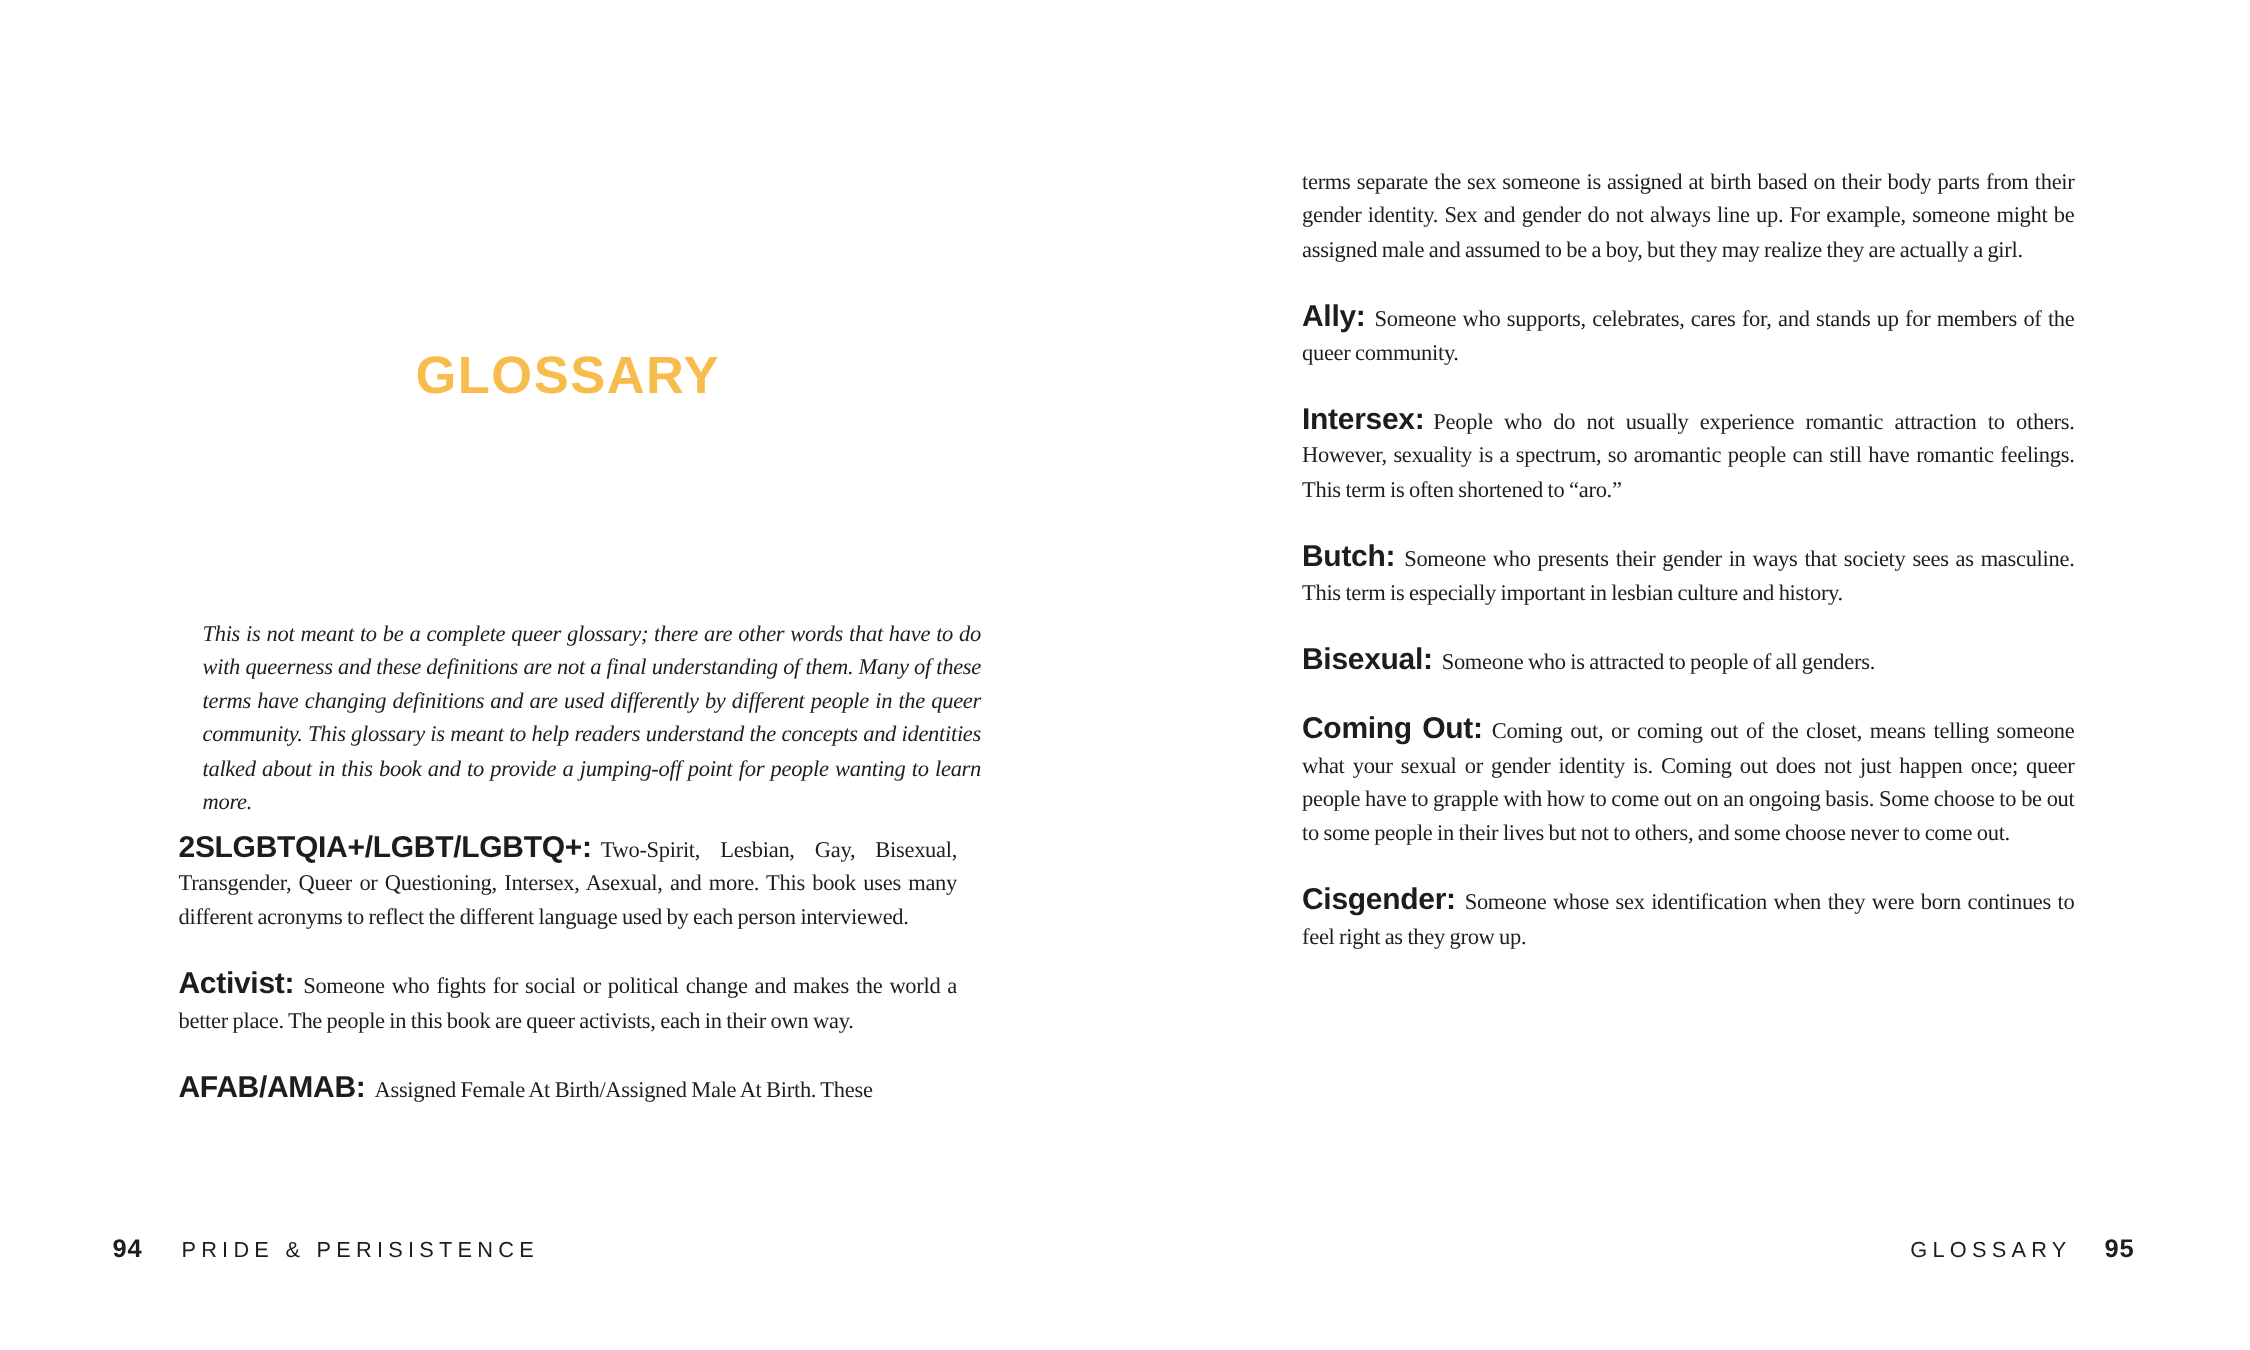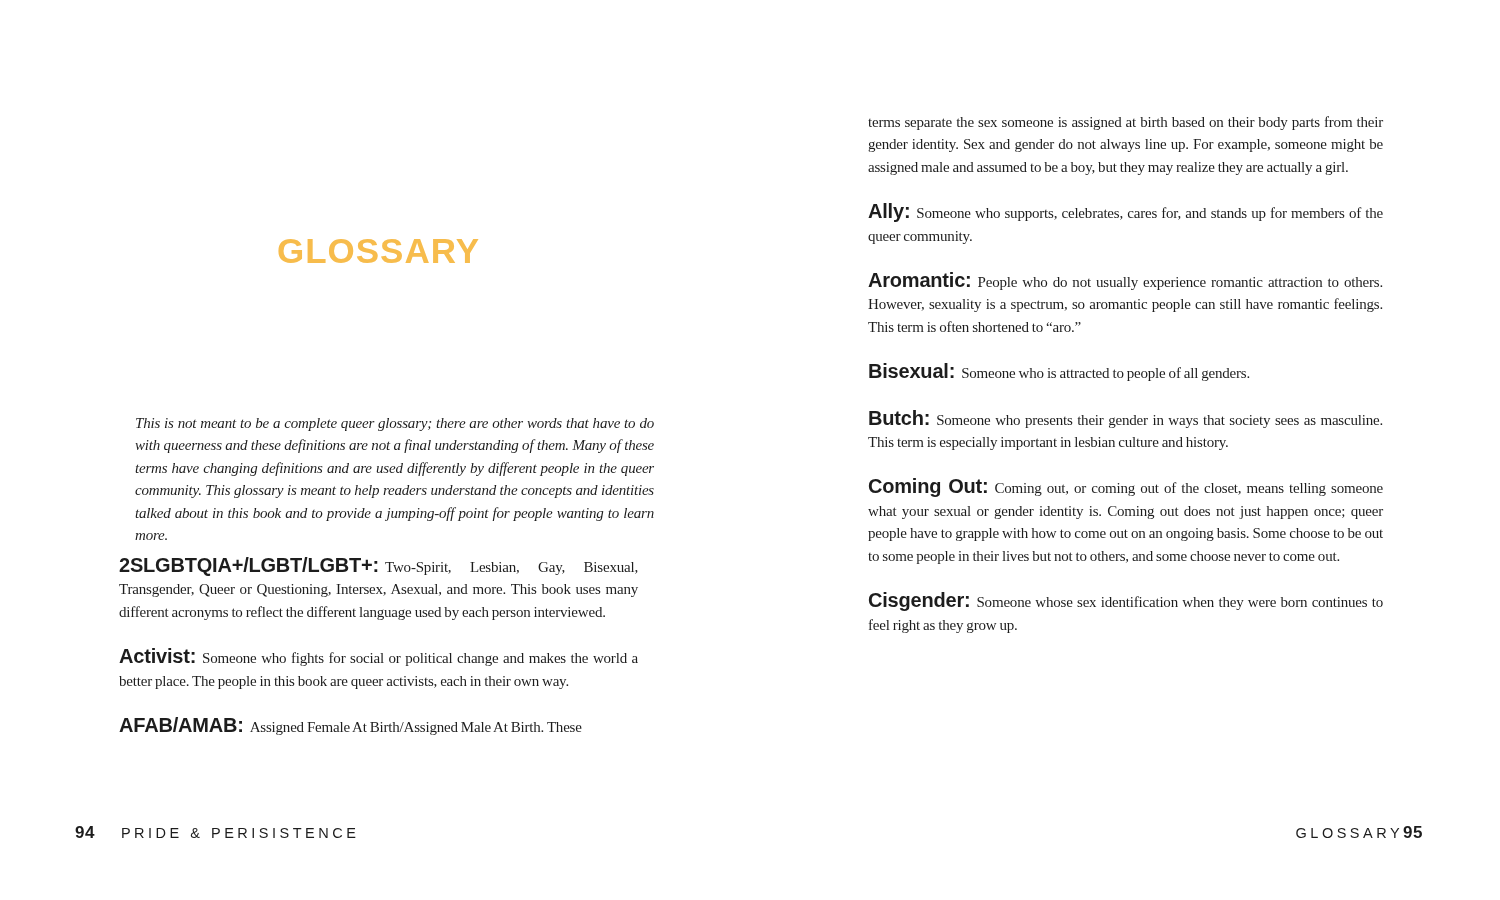--- a/index.html
+++ b/index.html
@@ -53,50 +53,50 @@
     position: absolute; top: 823px;
     font-family: "Liberation Sans", sans-serif;
     white-space: nowrap;
     text-align: center;
   }
   .footer-left  { left: 75px; }
   .footer-right { right: 77px; text-align: right; }
   .pagenum { font-weight: bold; font-size: 17px; letter-spacing: 0.5px; }
   .runhead { font-size: 14.5px; letter-spacing: 3.5px; }
   .footer-left  .runhead { margin-left: 26px; }
-  .footer-right .pagenum { }
+  .footer-right .pagenum { margin-left: 22px; }
 </style>
 </head>
 <body>
 
 <main class="spread">
 
   <section>
     <h1 class="page-title">GLOSSARY</h1>
 
     <p class="intro">This is not meant to be a complete queer glossary; there are other words that have to do with queerness and these definitions are not a final understanding of them. Many of these terms have changing definitions and are used differently by different people in the queer community. This glossary is meant to help readers understand the concepts and identities talked about in this book and to provide a jumping-off point for people wanting to learn more.</p>
 
     <div class="col col-left">
-      <p class="para"><span class="term">2SLGBTQIA+/LGBT/LGBT+:</span><span>Two-Spirit, Lesbian, Gay, Bisexual, Transgender, Queer or Questioning, Intersex, Asexual, and more. This book uses many different acronyms to reflect the different language used by each person interviewed.</span></p>
+      <p class="para"><span class="term">2SLGBTQIA+/LGBT/LGBTQ+:</span><span>Two-Spirit, Lesbian, Gay, Bisexual, Transgender, Queer or Questioning, Intersex, Asexual, and more. This book uses many different acronyms to reflect the different language used by each person interviewed.</span></p>
       <p class="para"><span class="term">Activist:</span><span>Someone who fights for social or political change and makes the world a better place. The people in this book are queer activists, each in their own way.</span></p>
       <p class="para"><span class="term">AFAB/AMAB:</span><span>Assigned Female At Birth/Assigned Male At Birth. These</span></p>
     </div>
 
     <footer class="footer footer-left">
       <span class="pagenum">94</span><span class="runhead">PRIDE &amp; PERISISTENCE</span>
     </footer>
   </section>
 
   <section>
     <div class="col col-right">
       <p class="para">terms separate the sex someone is assigned at birth based on their body parts from their gender identity. Sex and gender do not always line up. For example, someone might be assigned male and assumed to be a boy, but they may realize they are actually a girl.</p>
       <p class="para"><span class="term">Ally:</span><span>Someone who supports, celebrates, cares for, and stands up for members of the queer community.</span></p>
-      <p class="para"><span class="term">Aromantic:</span><span>People who do not usually experience romantic attraction to others. However, sexuality is a spectrum, so aromantic people can still have romantic feelings. This term is often shortened to “aro.”</span></p>
+      <p class="para"><span class="term">Intersex:</span><span>People who do not usually experience romantic attraction to others. However, sexuality is a spectrum, so aromantic people can still have romantic feelings. This term is often shortened to “aro.”</span></p>
+      <p class="para"><span class="term">Butch:</span><span>Someone who presents their gender in ways that society sees as masculine. This term is especially important in lesbian culture and history.</span></p>
       <p class="para"><span class="term">Bisexual:</span><span>Someone who is attracted to people of all genders.</span></p>
-      <p class="para"><span class="term">Butch:</span><span>Someone who presents their gender in ways that society sees as masculine. This term is especially important in lesbian culture and history.</span></p>
       <p class="para"><span class="term">Coming Out:</span><span>Coming out, or coming out of the closet, means telling someone what your sexual or gender identity is. Coming out does not just happen once; queer people have to grapple with how to come out on an ongoing basis. Some choose to be out to some people in their lives but not to others, and some choose never to come out.</span></p>
       <p class="para"><span class="term">Cisgender:</span><span>Someone whose sex identification when they were born continues to feel right as they grow up.</span></p>
     </div>
 
     <footer class="footer footer-right">
       <span class="runhead">GLOSSARY</span><span class="pagenum">95</span>
     </footer>
   </section>
 
 </main>

